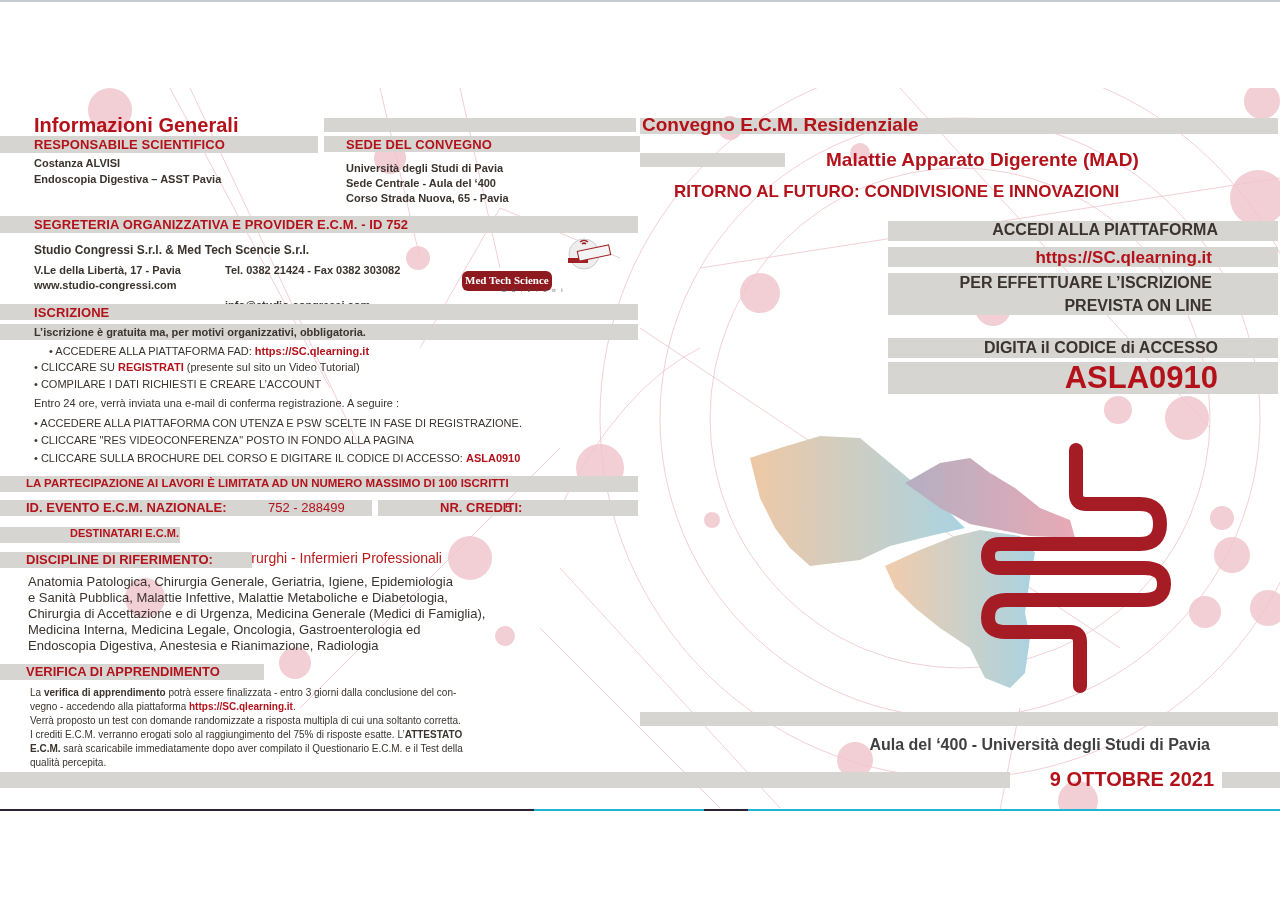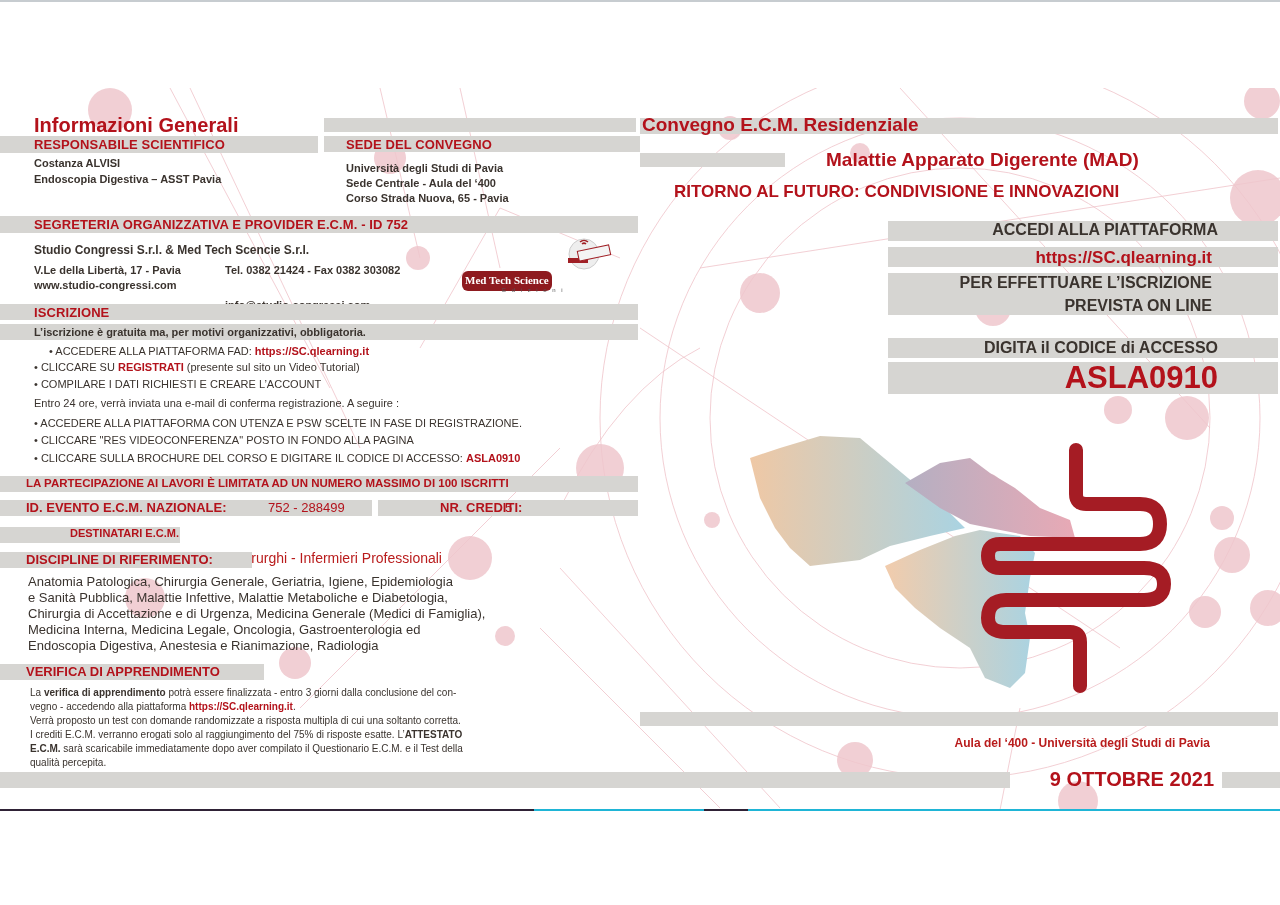--- a/index.html
+++ b/index.html
@@ -206,21 +206,21 @@
     </defs>
     <path d="M10 30 L40 20 L80 8 L120 10 L150 35 L180 60 L210 85 L225 100 L190 108 L150 118 L120 132 L70 138 L50 120 L35 100 L20 70 Z" fill="url(#g1)"></path>
     <path d="M165 55 L200 35 L230 30 L250 45 L275 60 L300 80 L330 92 L335 110 L290 108 L250 100 L230 96 L200 80 Z" fill="url(#g2)"></path>
     <path d="M145 138 L180 122 L215 108 L240 102 L280 108 L295 125 L290 150 L285 185 L290 210 L285 245 L270 260 L245 250 L230 220 L200 200 L175 180 L155 160 Z" fill="url(#g3)"></path>
     <g fill="none" stroke="#a51c24" stroke-width="14" stroke-linecap="round" stroke-linejoin="round">
       <path d="M336 22 V66 Q336 76 346 76 H400 Q420 76 420 96 Q420 116 400 116 H260 Q248 116 248 128 Q248 140 260 140 H404 Q424 140 424 156 Q424 172 404 172 H266 Q248 172 248 190 Q248 204 266 204 H330 Q340 204 340 214 V258"></path>
     </g>
   </svg>
 
   <div class="bar" style="left:640px; top:624px; width:638px; height:14px;"></div>
-  <div class="abs" style="right:70px; top:648px; font-size:12px; font-weight:bold; color:#b91c1c;">Aula del ‘400 - Università degli Studi di Pavia</div>
+  <div class="abs" style="right:70px; top:648px; font-size:16px; font-weight:bold; color:#404040;">Aula del ‘400 - Università degli Studi di Pavia</div>
   <div class="bar" style="left:1222px; top:684px; width:58px; height:16px;"></div>
   <div class="abs" style="right:66px; top:680px; font-size:20px; font-weight:bold; color:#b3121b;">9 OTTOBRE 2021</div>
 </div>
 
 <div class="bottomline" style="left:0; width:534px; background:#2f2236;"></div>
 <div class="bottomline" style="left:534px; width:170px; background:#1fb5d6;"></div>
 <div class="bottomline" style="left:704px; width:44px; background:#2f2236;"></div>
 <div class="bottomline" style="left:748px; width:532px; background:#1fb5d6;"></div>
 
 </body></html>

